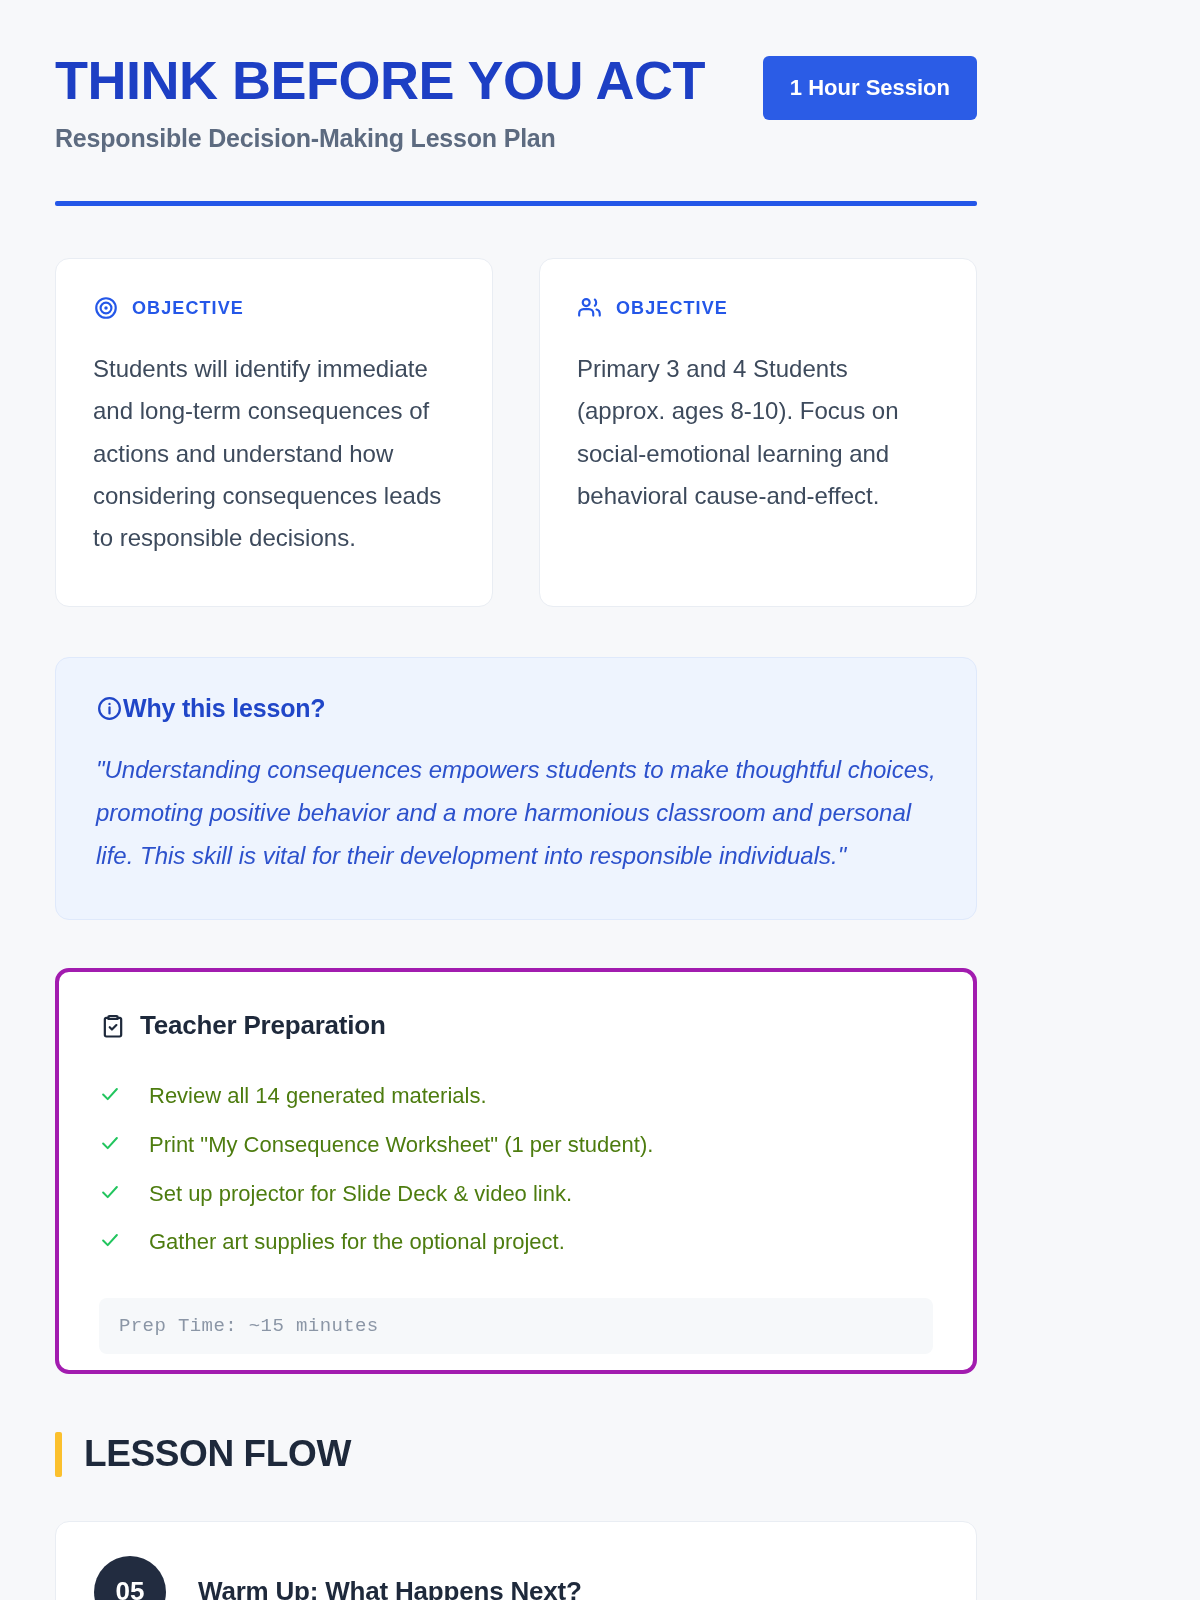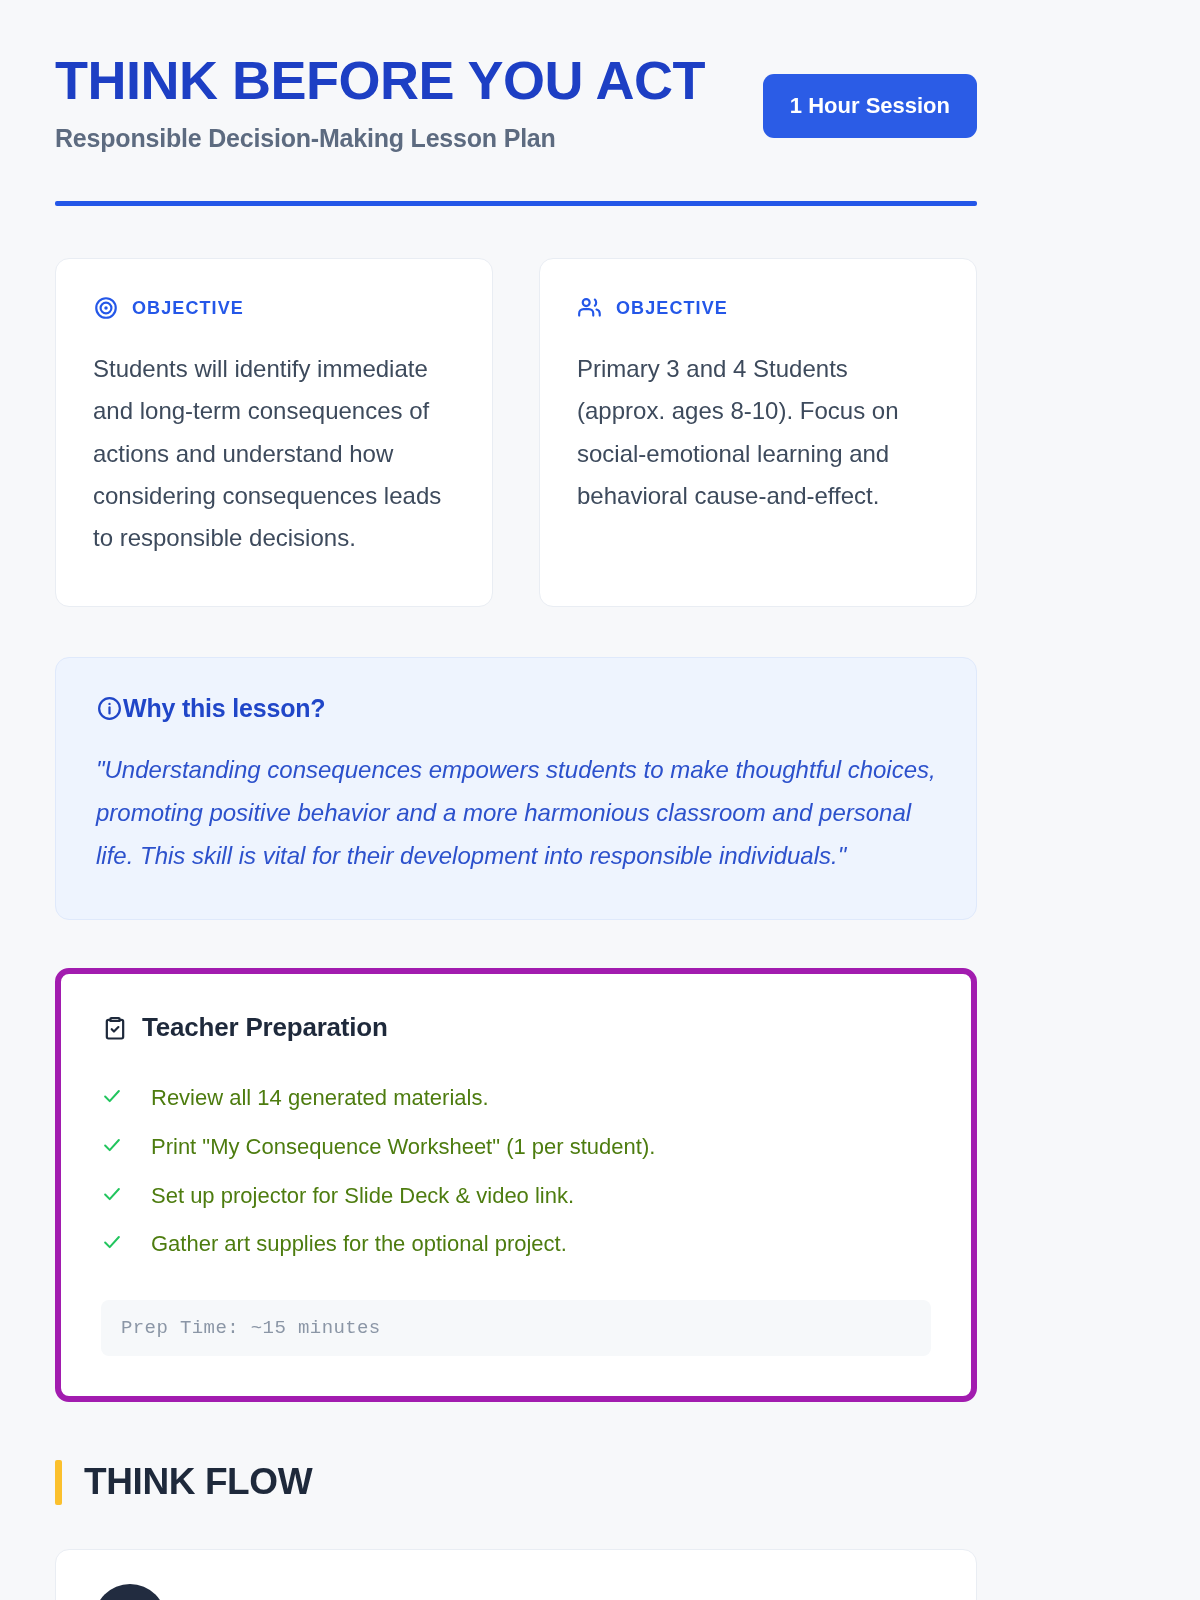--- a/index.html
+++ b/index.html
@@ -50,23 +50,23 @@
     color: #5d6b80;
     letter-spacing: -0.2px;
   }
 
   .session-badge {
     background: #2b5ce6;
     color: #ffffff;
     font-size: 22px;
     font-weight: 700;
     padding: 19px 27px;
-    border-radius: 11px;
+    border-radius: 6px;
     white-space: nowrap;
-    margin-top: 26px;
+    margin-top: 8px;
   }
 
   .header-rule {
     margin-top: 48px;
     height: 5px;
     background: #2457e8;
     border-radius: 2px;
   }
 
   
@@ -134,23 +134,23 @@
     font-size: 24px;
     line-height: 1.78;
     font-style: italic;
     color: #2c51cc;
   }
 
   
   .prep-card {
     margin-top: 48px;
     background: #ffffff;
-    border: 6px solid #a21caf;
+    border: 4px solid #a21caf;
     border-radius: 14px;
-    padding: 38px 40px 40px 40px;
+    padding: 38px 40px 16px 40px;
   }
 
   .prep-head {
     display: flex;
     align-items: center;
     gap: 13px;
     margin-bottom: 31px;
   }
 
   .prep-title {
@@ -349,21 +349,21 @@
         </span>
         <span>Gather art supplies for the optional project.</span>
       </li>
     </ul>
 
     <div class="prep-code">Prep Time: ~15 minutes</div>
   </div>
 
   <div class="flow-heading">
     <span class="flow-bar"></span>
-    <h2 class="flow-title">THINK FLOW</h2>
+    <h2 class="flow-title">LESSON FLOW</h2>
   </div>
 
   <div class="flow-card">
     <span class="step-circle">05</span>
     <span class="step-title">Warm Up: What Happens Next?</span>
   </div>
 
 </div>
 
 </body></html>

